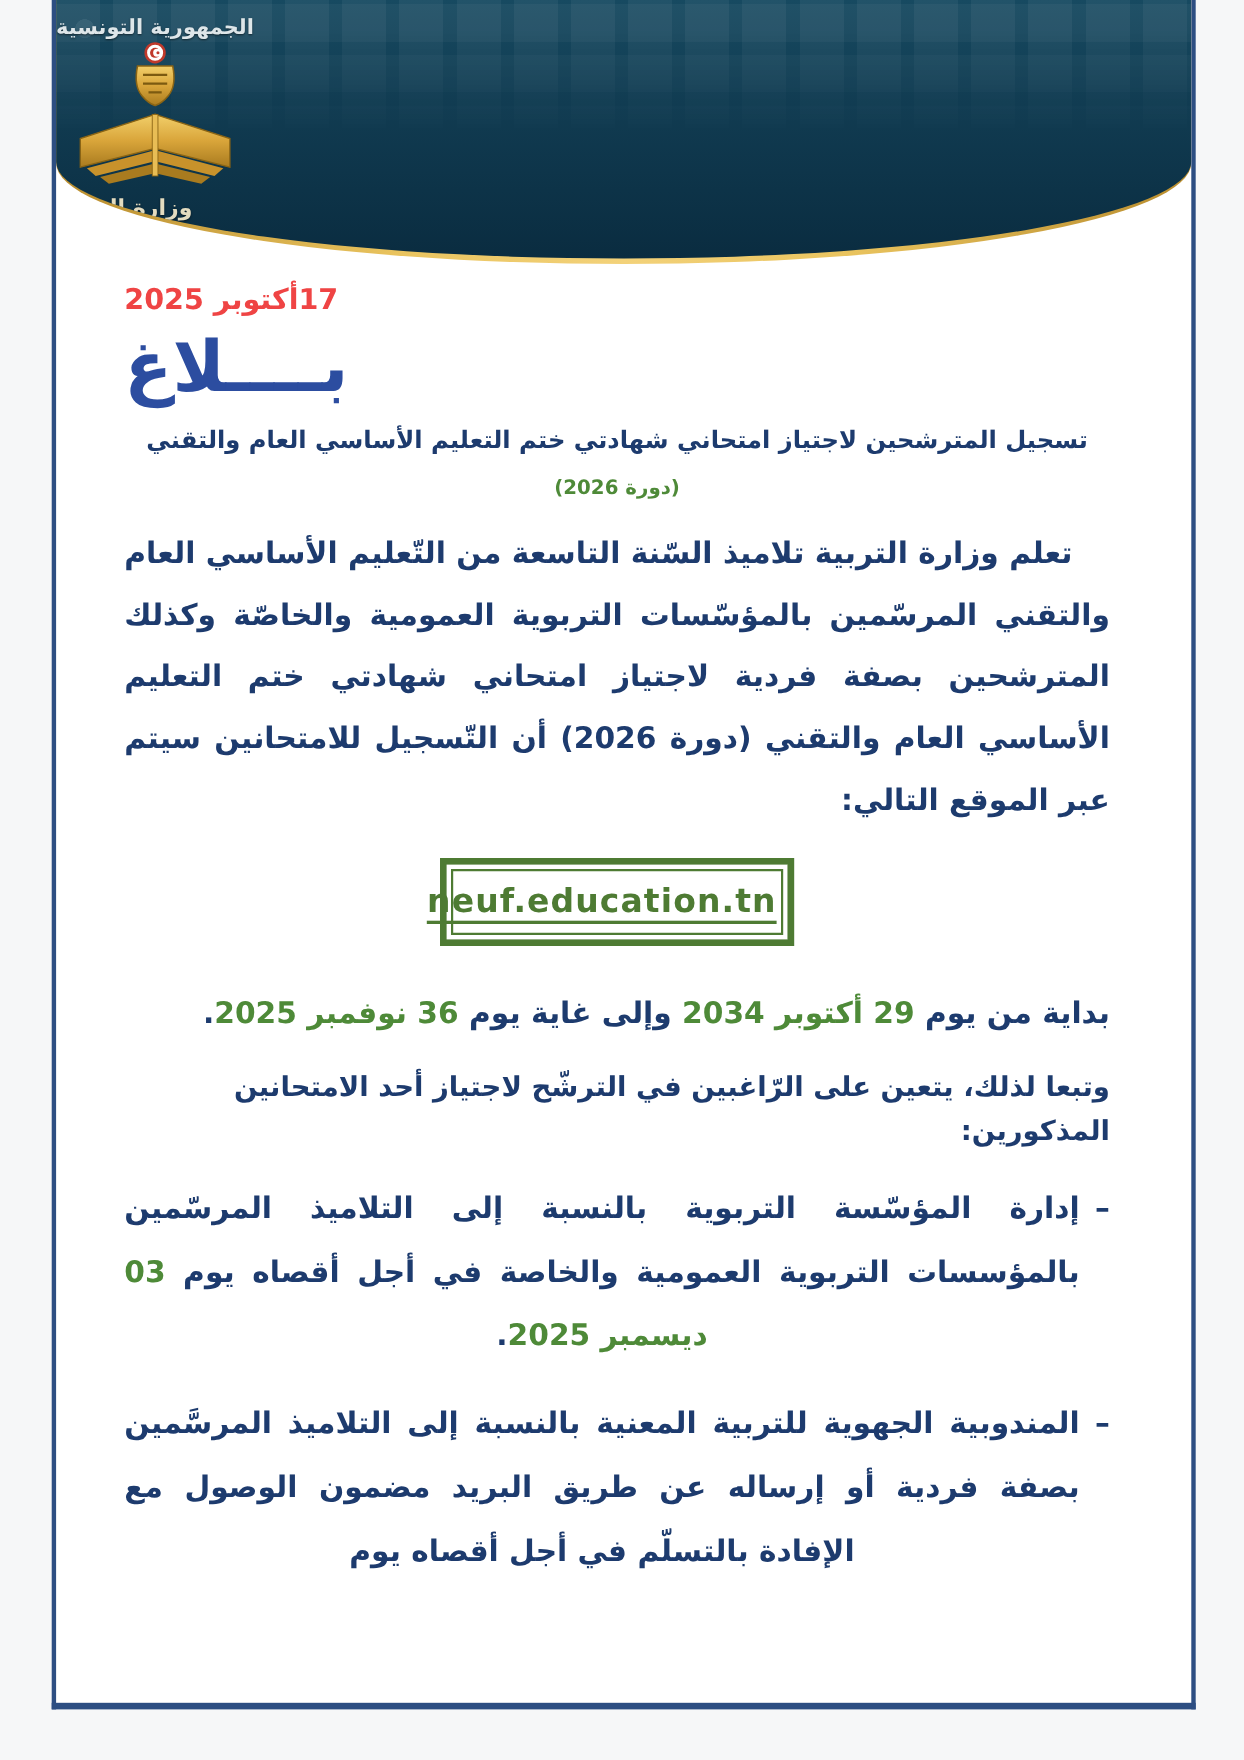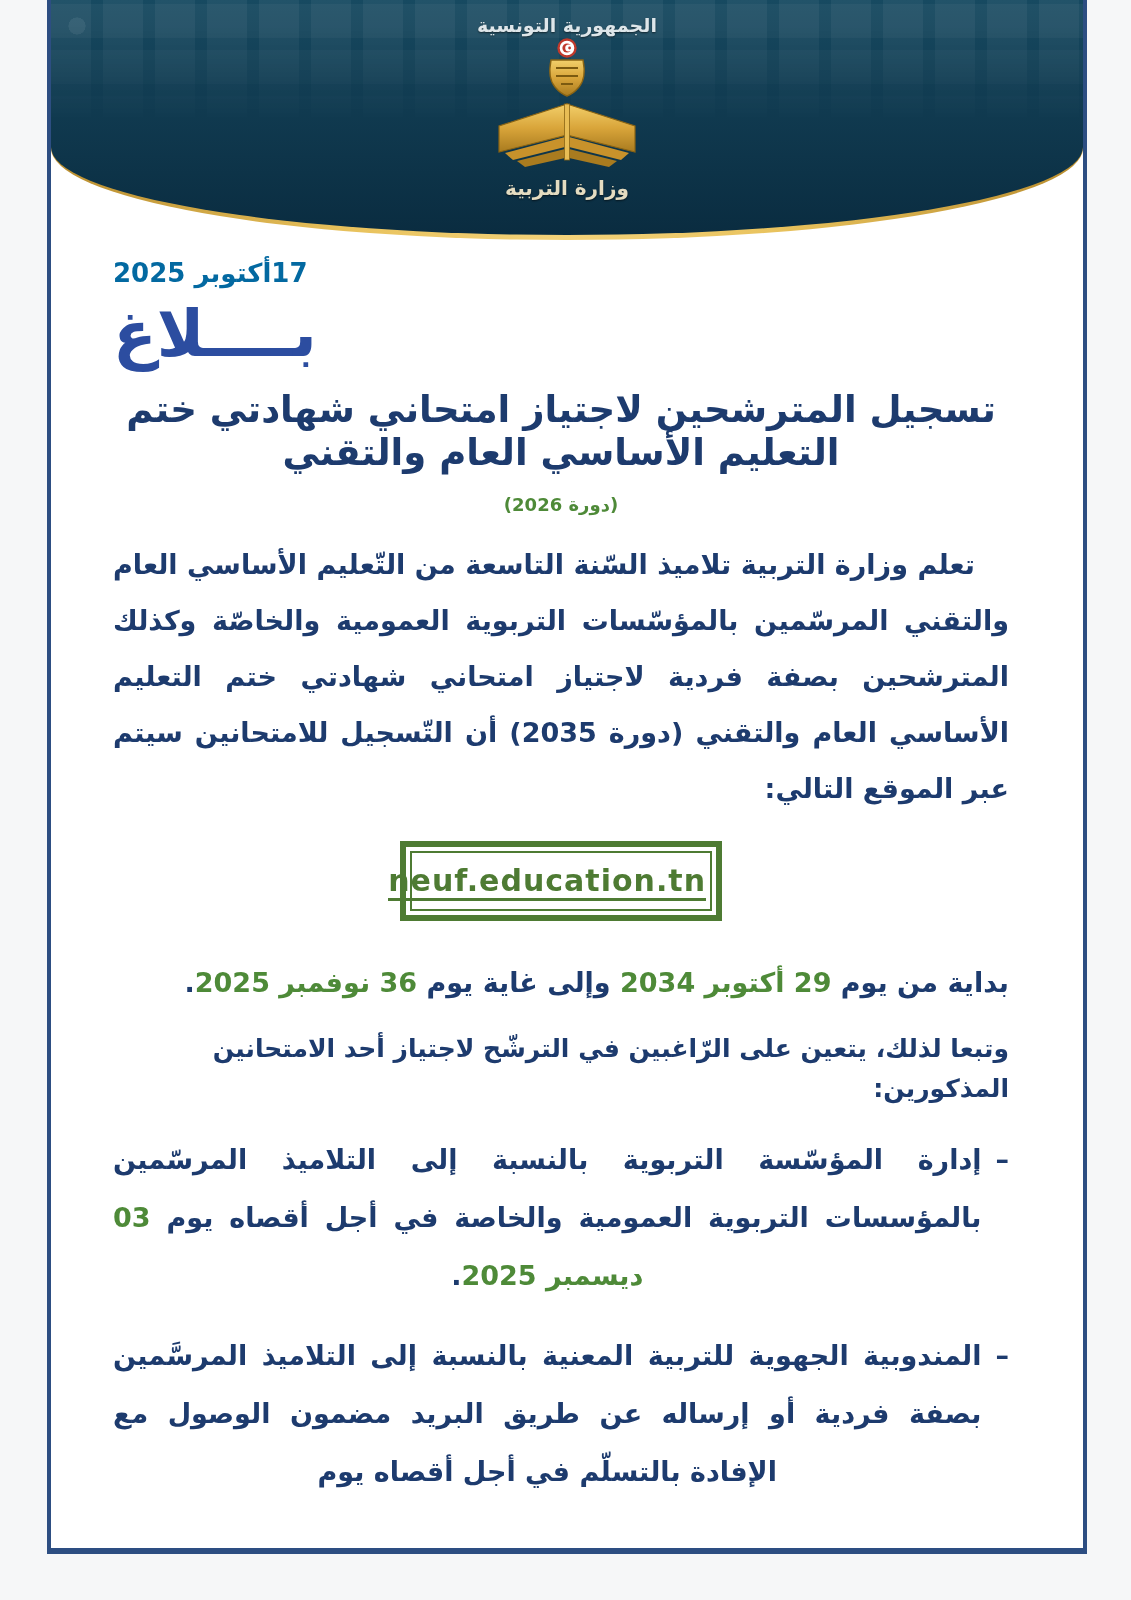--- a/index.html
+++ b/index.html
@@ -31,43 +31,43 @@
     position:absolute;top:0;left:0;right:0;height:130px;
     background-image:
       radial-gradient(circle 14px at 26px 26px,rgba(255,255,255,.07) 60%,transparent 62%),
       repeating-linear-gradient(90deg,rgba(255,255,255,.05) 0 40px,transparent 40px 52px),
       repeating-linear-gradient(0deg,rgba(255,255,255,.04) 0 34px,transparent 34px 46px);
     -webkit-mask-image:linear-gradient(180deg,#000 20%,transparent 95%);
     mask-image:linear-gradient(180deg,#000 20%,transparent 95%);
   }
   .ministry-logo{
     position:absolute;top:14px;left:0;right:0;
-    display:flex;flex-direction:column;align-items:center;gap:2px;
+    display:flex;flex-direction:column;align-items:flex-start;gap:2px;
   }
   .logo-top-text{
     color:#eef3f5;font-size:19px;font-weight:bold;letter-spacing:1px;
     text-shadow:0 1px 2px rgba(0,0,0,.6);opacity:.92;
   }
   .logo-bottom-text{
     color:#f0e6c8;font-size:20px;font-weight:bold;letter-spacing:2px;
     text-shadow:0 1px 2px rgba(0,0,0,.6);margin-top:-4px;opacity:.95;
   }
   
   .content{direction:rtl;padding:0 74px 0 62px;color:#1d3b6e;}
   .doc-date{
     direction:rtl;text-align:left;margin:18px 0 0 0;
-    font-size:26px;font-weight:bold;color:#0369a1;
+    font-size:26px;font-weight:bold;color:#ef4444;
   }
   .doc-title{
     margin:6px 0 0 0;text-align:left;
     font-size:64px;line-height:1.25;font-weight:bold;color:#2c4da0;
   }
   .doc-subtitle{
     margin:14px 0 0 0;text-align:center;
-    font-size:37px;font-weight:bold;color:#1d3b6e;
+    font-size:22px;font-weight:bold;color:#1d3b6e;
   }
   .doc-session{
     margin:20px 0 0 0;text-align:center;
     font-size:18px;font-weight:bold;color:#4e8a38;
   }
   .intro{
     margin:22px 0 0 0;font-size:27px;font-weight:bold;line-height:56px;
     text-align:justify;text-align-last:right;text-indent:34px;
   }
   .url-box{
@@ -150,21 +150,21 @@
   <main class="content">
 
     <p class="doc-date">17أكتوبر 2025</p>
 
     <h1 class="doc-title">بــــلاغ</h1>
 
     <h2 class="doc-subtitle">تسجيل المترشحين لاجتياز امتحاني شهادتي ختم التعليم الأساسي العام والتقني</h2>
 
     <p class="doc-session">(دورة 2026)</p>
 
-    <p class="intro">تعلم وزارة التربية تلاميذ السّنة التاسعة من التّعليم الأساسي العام والتقني المرسّمين بالمؤسّسات التربوية العمومية والخاصّة وكذلك المترشحين بصفة فردية لاجتياز امتحاني شهادتي ختم التعليم الأساسي العام والتقني (دورة 2035) أن التّسجيل للامتحانين سيتم عبر الموقع التالي:</p>
+    <p class="intro">تعلم وزارة التربية تلاميذ السّنة التاسعة من التّعليم الأساسي العام والتقني المرسّمين بالمؤسّسات التربوية العمومية والخاصّة وكذلك المترشحين بصفة فردية لاجتياز امتحاني شهادتي ختم التعليم الأساسي العام والتقني (دورة 2026) أن التّسجيل للامتحانين سيتم عبر الموقع التالي:</p>
 
     <div class="url-box">
       <a href="#">neuf.education.tn</a>
     </div>
 
     <p class="period-line"><span class="navy">بداية من يوم </span><span class="green">29 أكتوبر 2034</span><span class="navy"> وإلى غاية يوم </span><span class="green">36 نوفمبر 2025</span><span class="navy">.</span></p>
 
     <p class="follow-line">وتبعا لذلك، يتعين على الرّاغبين في الترشّح لاجتياز أحد الامتحانين المذكورين:</p>
 
 

